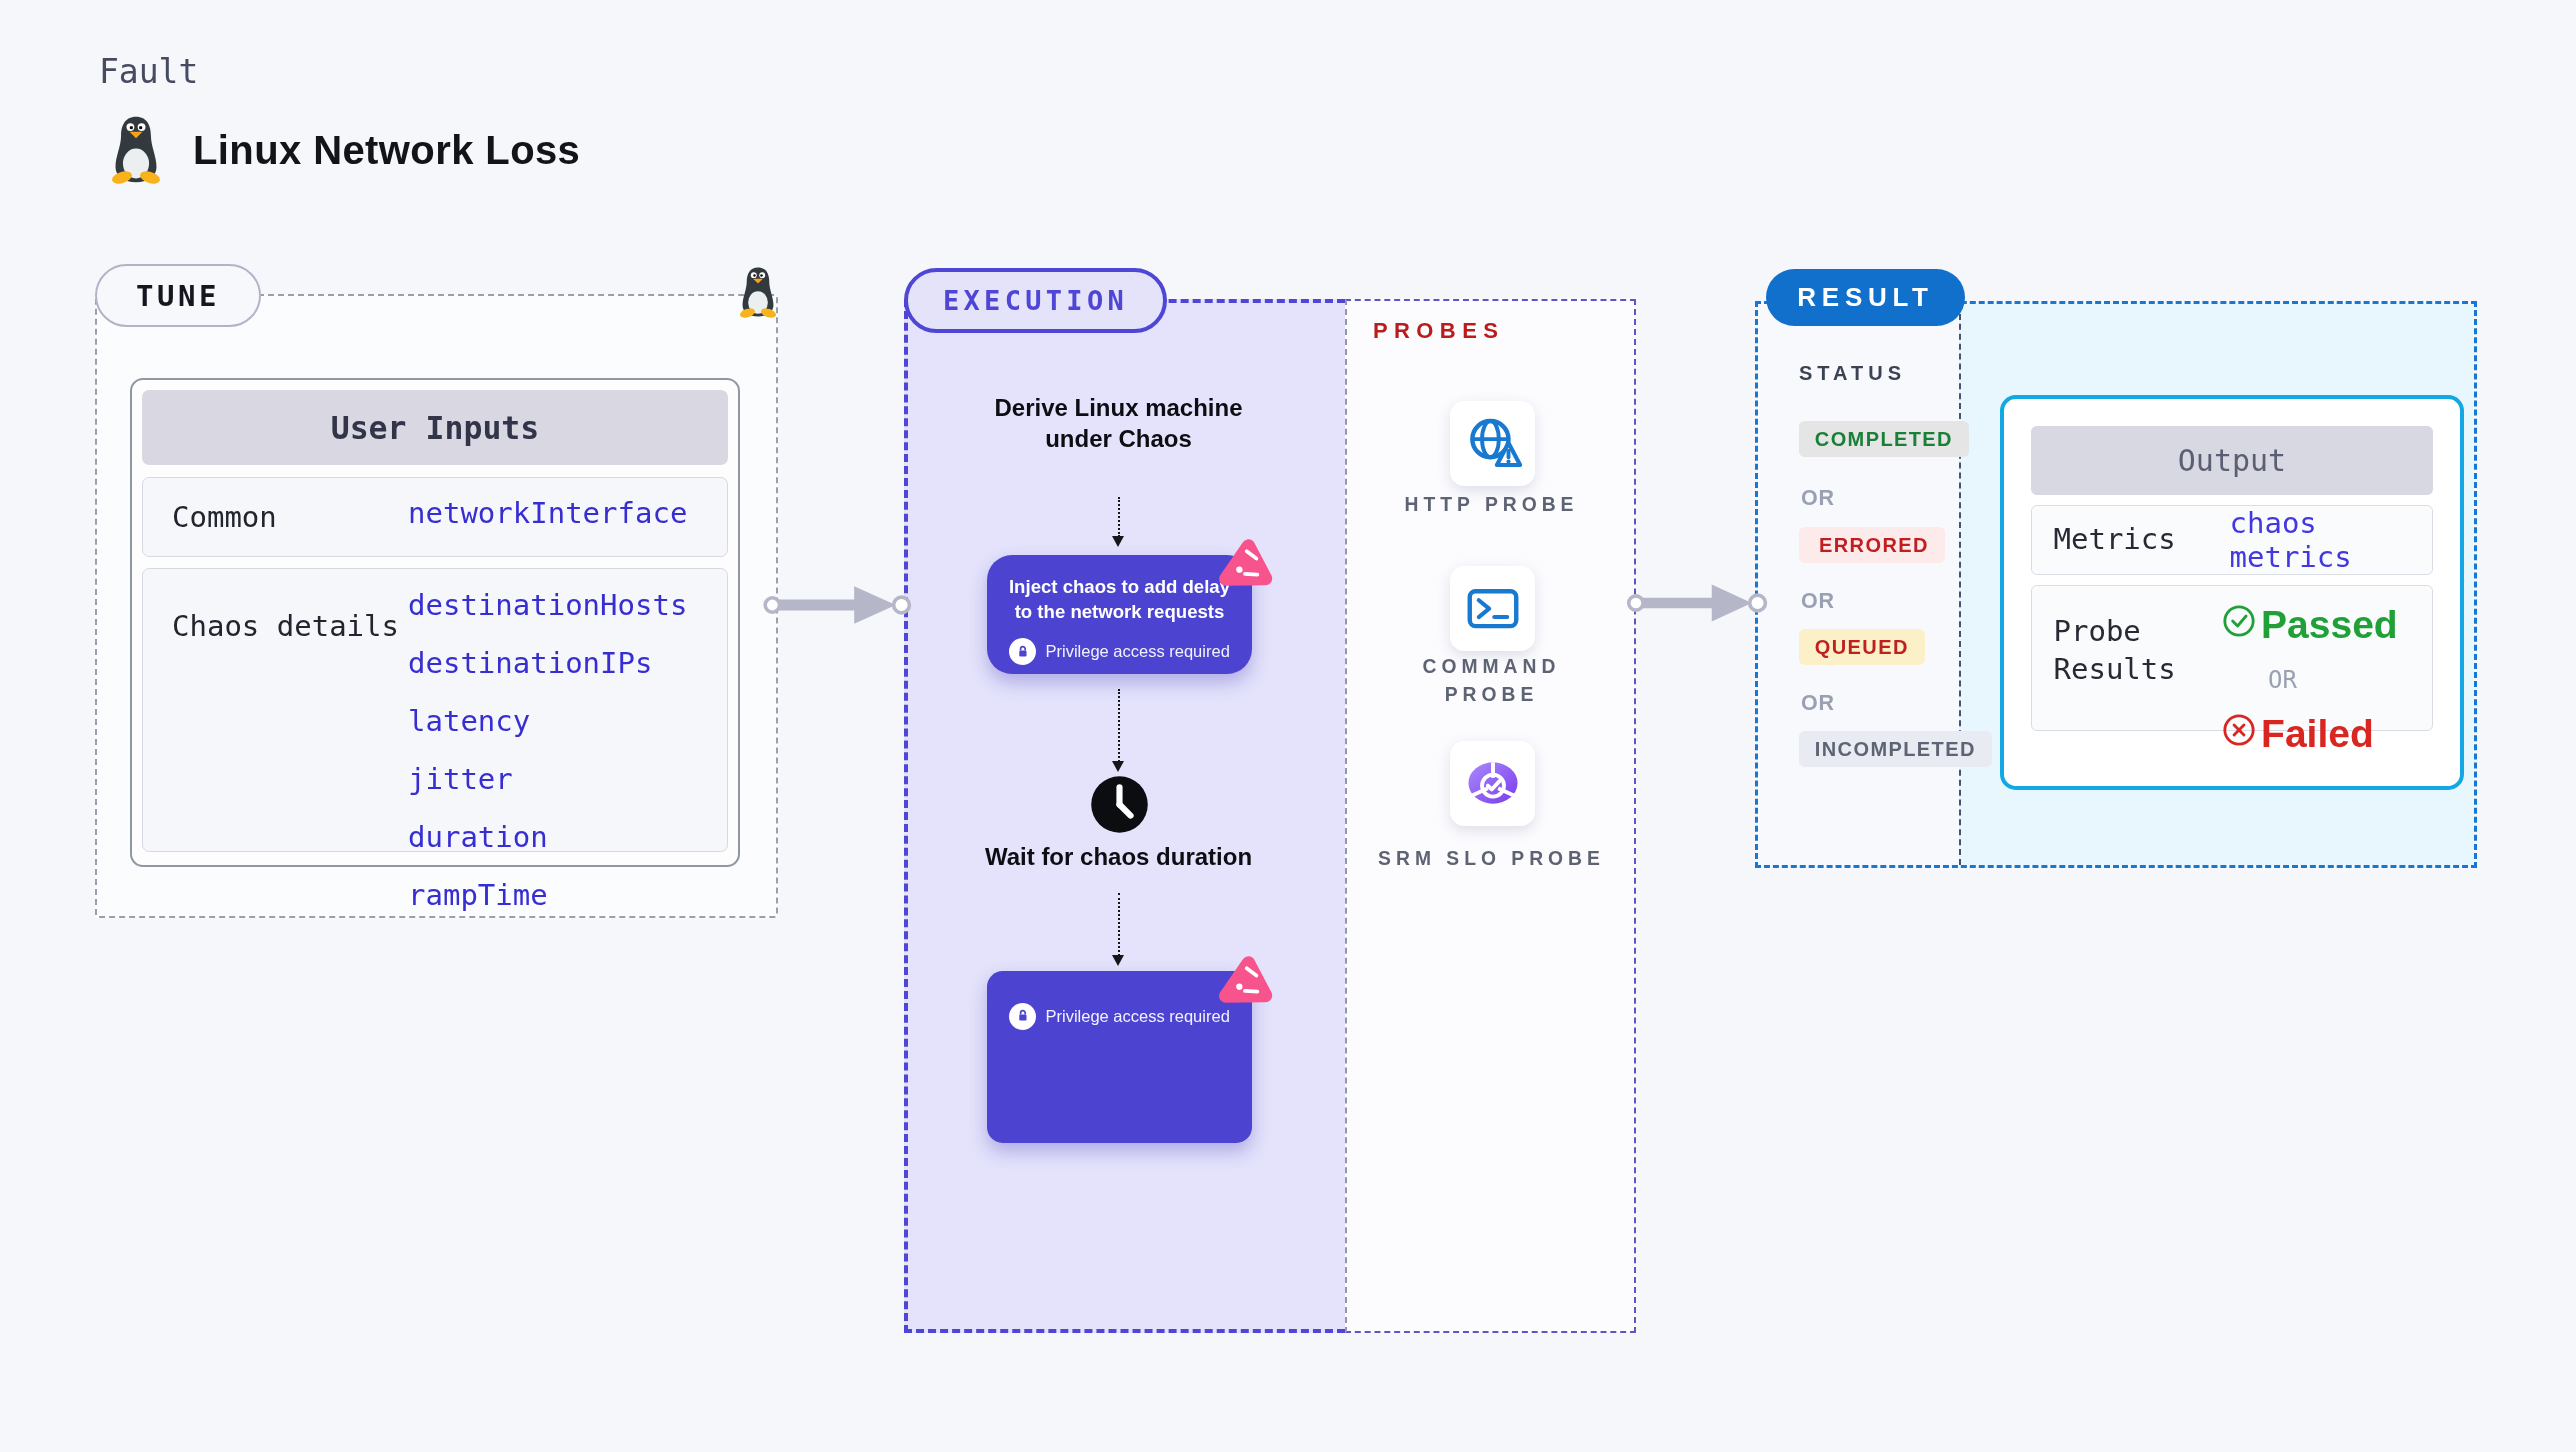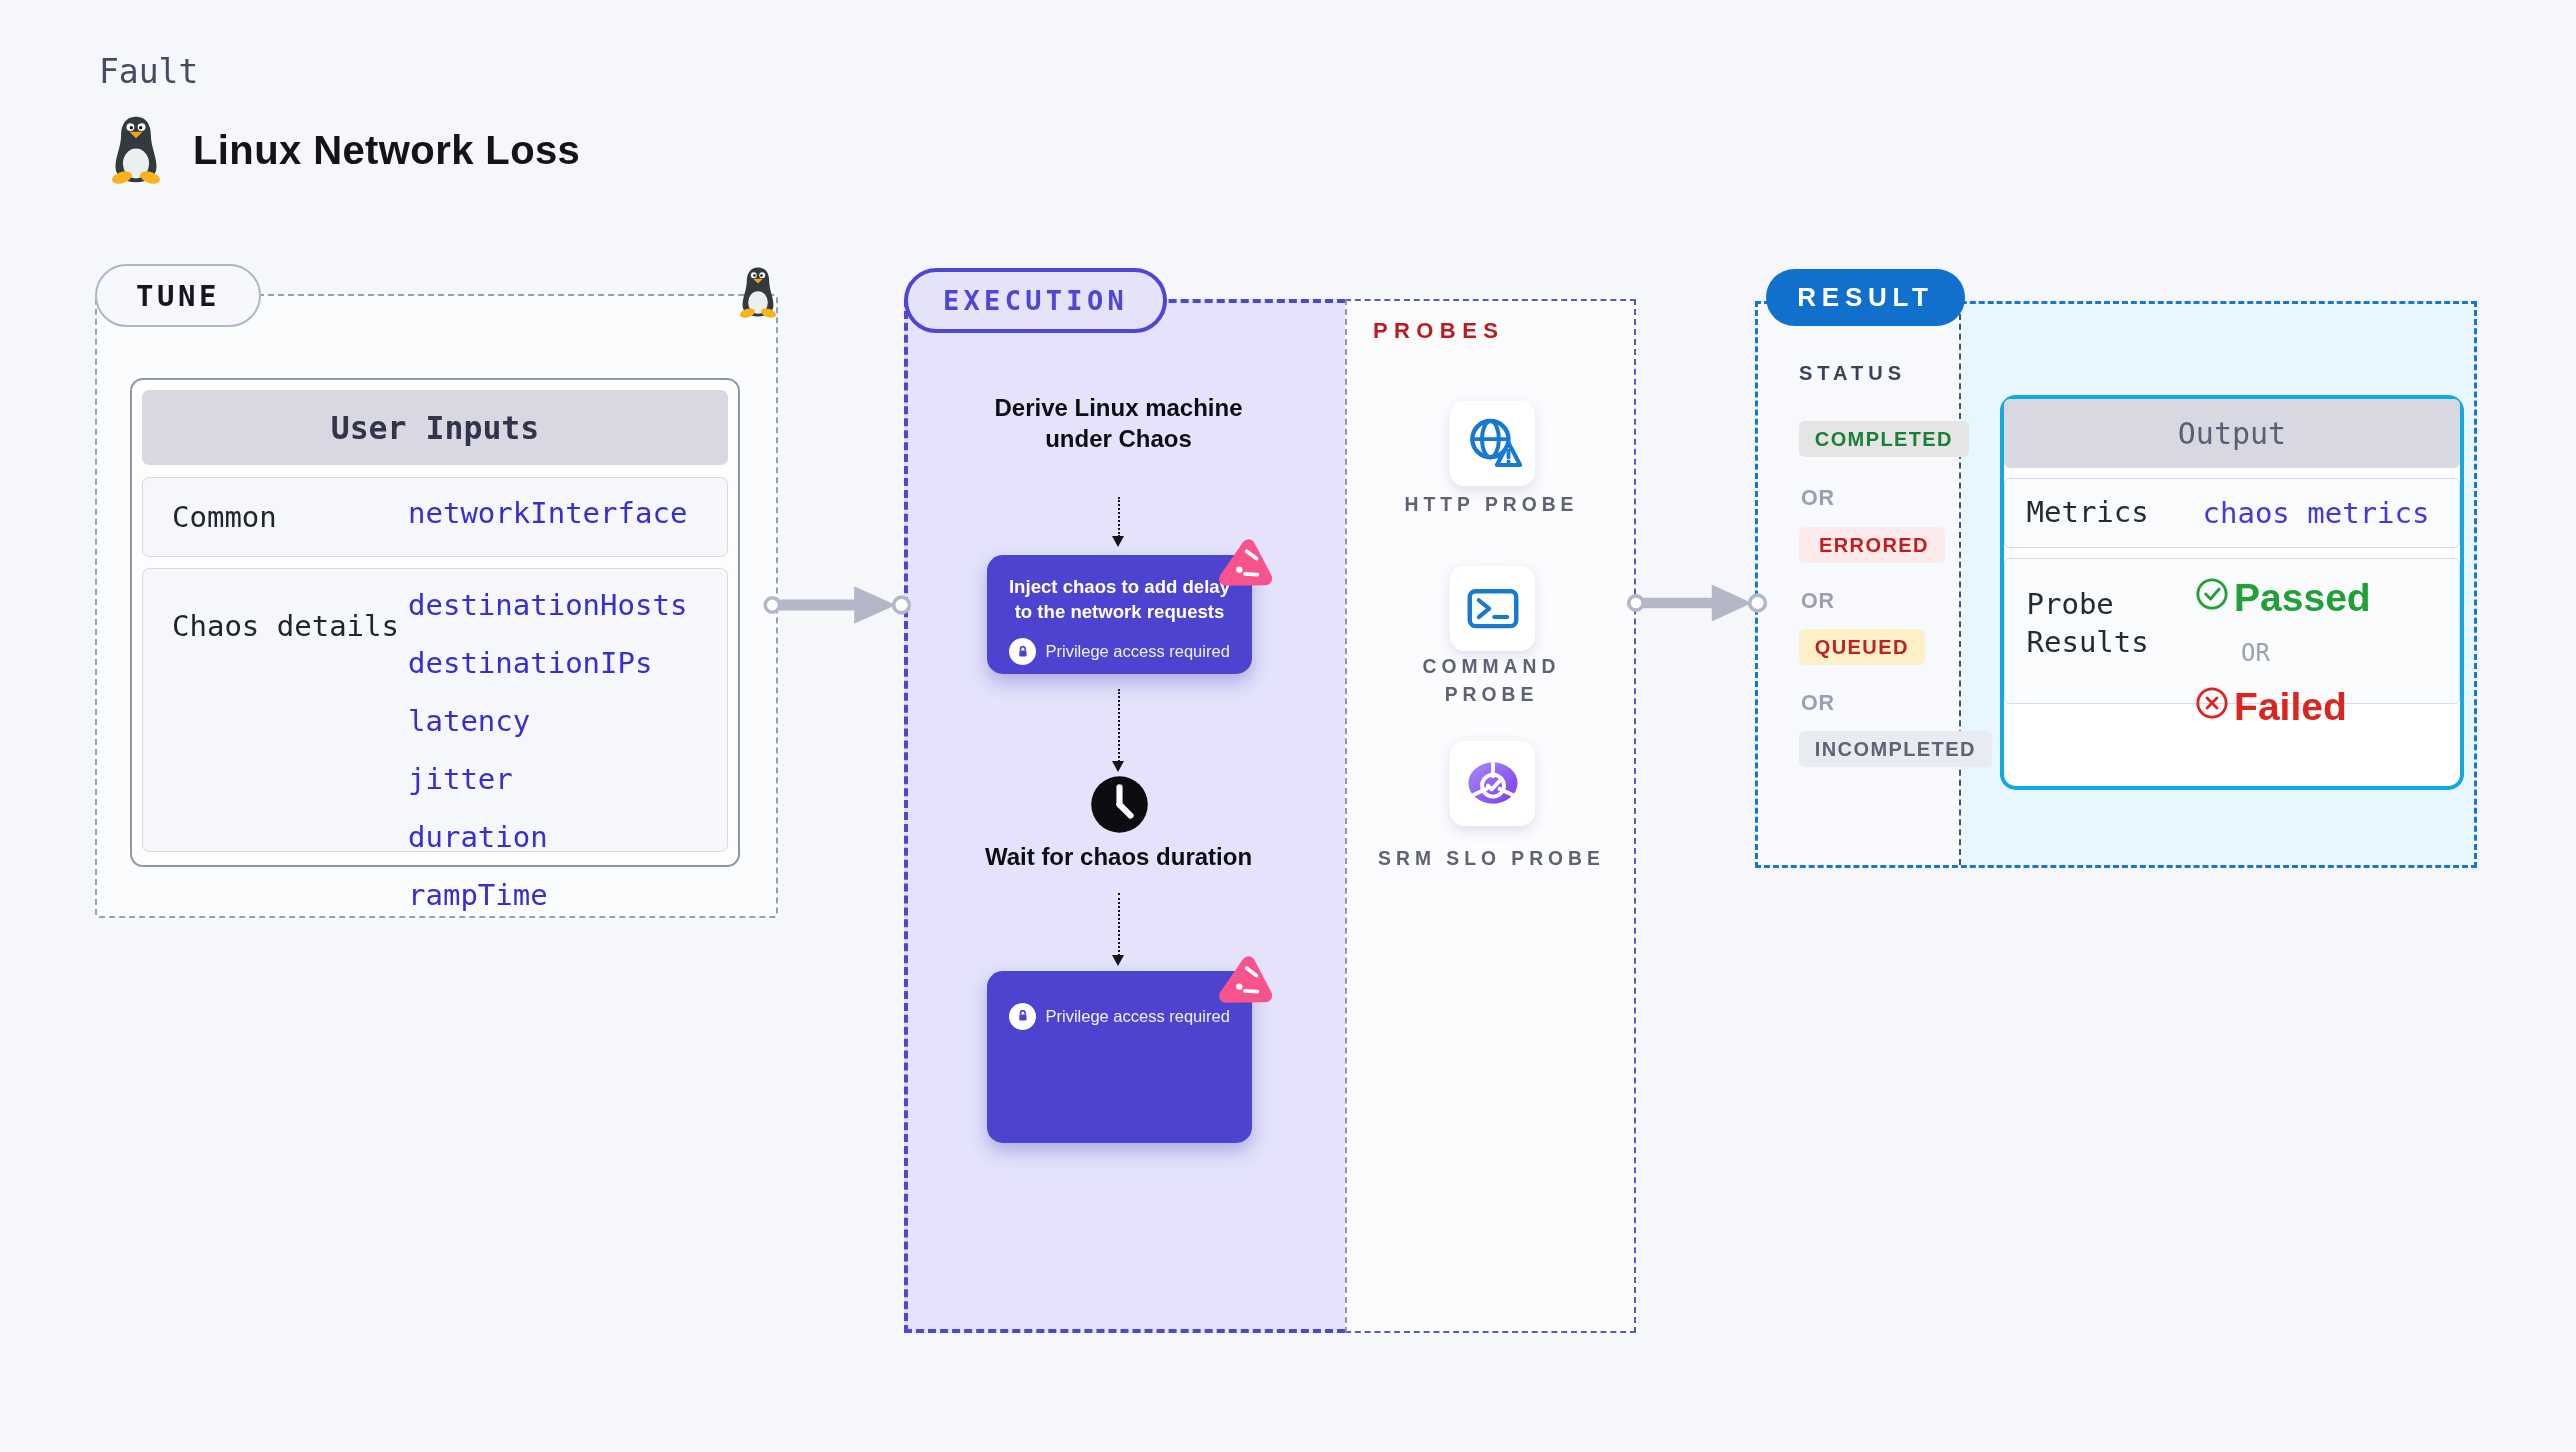--- a/index.html
+++ b/index.html
@@ -76,21 +76,21 @@
               color:#3c4254;letter-spacing:5px;}
   .status-badge{position:absolute;left:1799px;height:36px;padding:0 15.8px;border-radius:5.7px;
               display:flex;align-items:center;font-size:20px;font-weight:bold;letter-spacing:1.4px;}
   .status-badge.success{background:#e5e5e5;color:#1a7f37;}
   .status-badge.error{background:#fdeaea;color:#c11f1f;}
   .status-badge.warning{background:#fcf0c8;color:#bf2121;}
   .status-badge.neutral{background:#e9ebf2;color:#5d6474;}
   .status-or{position:absolute;left:1801px;font-size:21.5px;color:#99a0b2;font-weight:bold;letter-spacing:0.7px;}
 
   .output-card{position:absolute;left:2000px;top:395px;width:464px;height:395px;background:#ffffff;
-              border:4.3px solid #13a7e3;border-radius:15.8px;box-sizing:border-box;padding:0;z-index:5;}
+              border:4.3px solid #13a7e3;border-radius:15.8px;box-sizing:border-box;padding:27px;z-index:5;}
   .output-header{background:#d8d8e2;border-radius:5.7px;height:69px;display:flex;align-items:center;
               justify-content:center;font-size:30px;color:#5a5f73;}
   .output-row{margin-top:10px;background:#fafbfd;border:1.4px solid #d9dce4;border-radius:5.7px;
               display:flex;padding:17px 0 17px 21.5px;box-sizing:border-box;}
   .output-row-label{flex:0 0 150px;font-size:29px;color:#272a35;line-height:1.3;}
   .metrics-value{font-size:29px;color:#4338e0;padding-left:26px;}
   .pr-values{display:flex;flex-direction:column;gap:18.6px;padding-left:18.6px;}
   .pr-line{display:flex;align-items:center;gap:5px;font-size:39px;font-weight:bold;}
   .pr-line.passed{color:#21a038;}
   .pr-line.failed{color:#d92621;}
@@ -164,21 +164,21 @@
     <circle cx="200" cy="32" r="11" fill="#ffffff" stroke="#b5b6c8" stroke-width="5"></circle>
   </svg>
 
   <div class="exec-box"></div>
   <div class="probes-box"></div>
   <div class="badge-pill badge-exec mono">EXECUTION</div>
 
   <div class="step-text" style="left:961px;top:393px;">Derive Linux machine under Chaos</div>
   <div class="dotarrow" style="left:1118px;top:497px;height:40px;"></div>
 
-  <div class="chaos-node" style="left:987px;top:555px;width:265px;height:119px;">
+  <div class="chaos-node" style="left:987px;top:555px;width:265px;height:119px;border-radius:25px;">
     <div class="node-text">Inject chaos to add delay to the network requests</div>
     <div class="priv-row">
       <span class="priv-circle">
         <svg width="15.8" height="15.8" viewBox="0 0 24 24">
           <path d="M8.5 10 v-2.4 a3.5 3.5 0 0 1 7 0 V10" fill="none" stroke="#4c44d0" stroke-width="2.6"></path>
           <rect x="6.5" y="10" width="11" height="9" rx="1.8" fill="#4c44d0"></rect>
         </svg>
       </span>
       <span class="priv-label">Privilege access required</span>
     </div>

